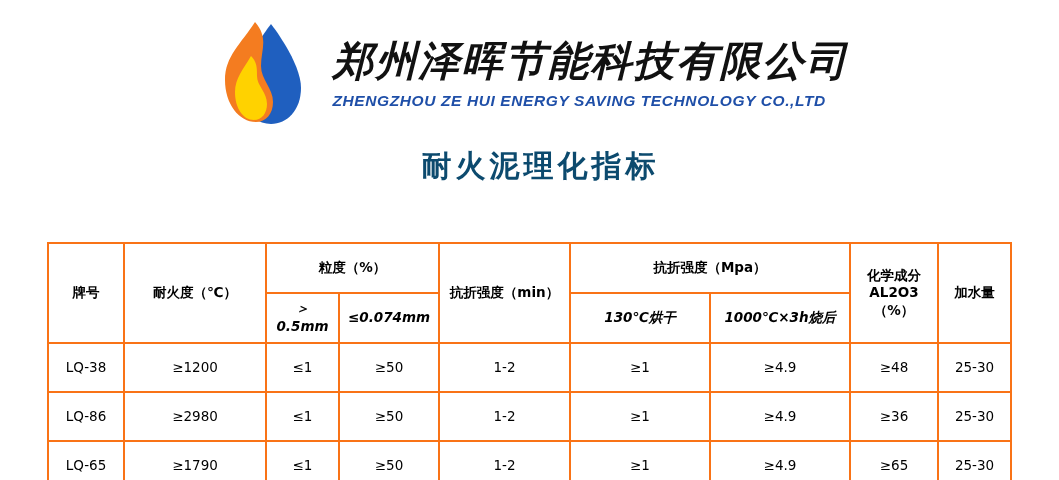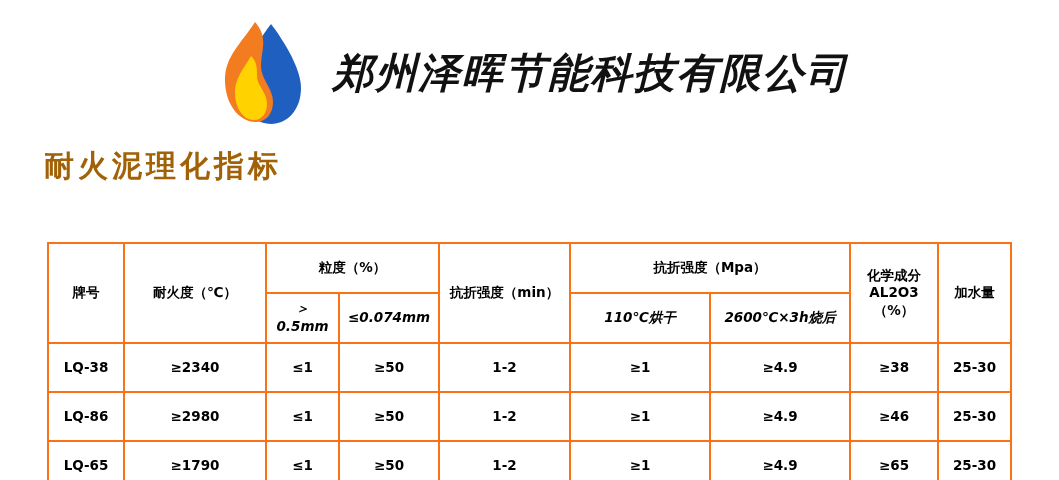--- a/index.html
+++ b/index.html
@@ -57,27 +57,28 @@
     font-weight: bold;
     font-style: italic;
     font-size: 15.5px;
     letter-spacing: 0.6px;
     color: #1f4fa8;
     white-space: nowrap;
   }
 
   
   .doc-title {
+    text-align: center;
     font-family: "DejaVu Sans", "Liberation Sans", sans-serif;
     font-size: 30px;
     letter-spacing: 4px;
-    color: #a16207;
+    color: #0c4a6e;
     margin-top: 16px;
     margin-bottom: 0;
-    padding-left: 44px;
+    padding-left: 22px;
   }
 
   
   .table-wrap {
     position: absolute;
     left: 47px;
     top: 242px;
     width: 965px;
   }
   table.spec {
@@ -94,21 +95,21 @@
     font-size: 13.5px;
     color: #000000;
     padding: 2px 3px;
     line-height: 1.3;
   }
   table.spec th {
     font-weight: bold;
   }
   .h-row1 th { height: 44px; }
   .h-row2 th { height: 44px; font-style: italic; }
-  table.spec tbody td { height: 43px; font-weight: bold; }
+  table.spec tbody td { height: 43px; font-weight: normal; }
   .small-unit { font-size: 12px; }
 
   
   col.c0 { width: 76px; }
   col.c1 { width: 142px; }
   col.c2 { width: 73px; }
   col.c3 { width: 100px; }
   col.c4 { width: 131px; }
   col.c5 { width: 140px; }
   col.c6 { width: 140px; }
@@ -125,20 +126,21 @@
 
         <path d="M60 6 C60 6 30 44 30 70 C30 92 44 106 60 106 C76 106 90 92 90 70 C90 44 60 6 60 6 Z" fill="#1f5fbf"></path>
 
         <path d="M44 4 C30 26 14 38 14 62 C14 86 28 104 45 104 C55 104 62 96 62 84 C62 70 50 62 50 48 C50 32 58 20 44 4 Z" fill="#f47c20"></path>
 
         <path d="M40 38 C32 52 24 60 24 74 C24 90 32 102 43 102 C51 102 56 95 56 86 C56 74 46 68 46 58 C46 50 46 44 40 38 Z" fill="#ffd200"></path>
       </svg>
     </div>
     <div class="logo-text">
       <div class="company-cn">郑州泽晖节能科技有限公司</div>
+      <div class="company-en">ZHENGZHOU ZE HUI ENERGY SAVING TECHNOLOGY CO.,LTD</div>
     </div>
   </div>
 
   <h1 class="doc-title">耐火泥理化指标</h1>
 
   <div class="table-wrap">
     <table class="spec">
       <colgroup>
         <col class="c0">
           <col class="c1">
@@ -155,45 +157,45 @@
           <th rowspan="2">耐火度（℃）</th>
           <th colspan="2">粒度（%）</th>
           <th rowspan="2">抗折强度（min）</th>
           <th colspan="2">抗折强度（Mpa）</th>
           <th rowspan="2">化学成分AL2O3（%）</th>
           <th rowspan="2">加水量</th>
         </tr>
         <tr class="h-row2">
           <th class="small-unit">＞0.5mm</th>
           <th class="small-unit">≤0.074mm</th>
-          <th>110℃烘干</th>
-          <th>2600℃×3h烧后</th>
+          <th>130℃烘干</th>
+          <th>1000℃×3h烧后</th>
         </tr>
       </thead>
       <tbody>
         <tr>
           <td>LQ-38</td>
-          <td>≥2340</td>
+          <td>≥1200</td>
           <td>≤1</td>
           <td>≥50</td>
           <td>1-2</td>
           <td>≥1</td>
           <td>≥4.9</td>
-          <td>≥38</td>
+          <td>≥48</td>
           <td>25-30</td>
         </tr>
         <tr>
           <td>LQ-86</td>
           <td>≥2980</td>
           <td>≤1</td>
           <td>≥50</td>
           <td>1-2</td>
           <td>≥1</td>
           <td>≥4.9</td>
-          <td>≥46</td>
+          <td>≥36</td>
           <td>25-30</td>
         </tr>
         <tr>
           <td>LQ-65</td>
           <td>≥1790</td>
           <td>≤1</td>
           <td>≥50</td>
           <td>1-2</td>
           <td>≥1</td>
           <td>≥4.9</td>

